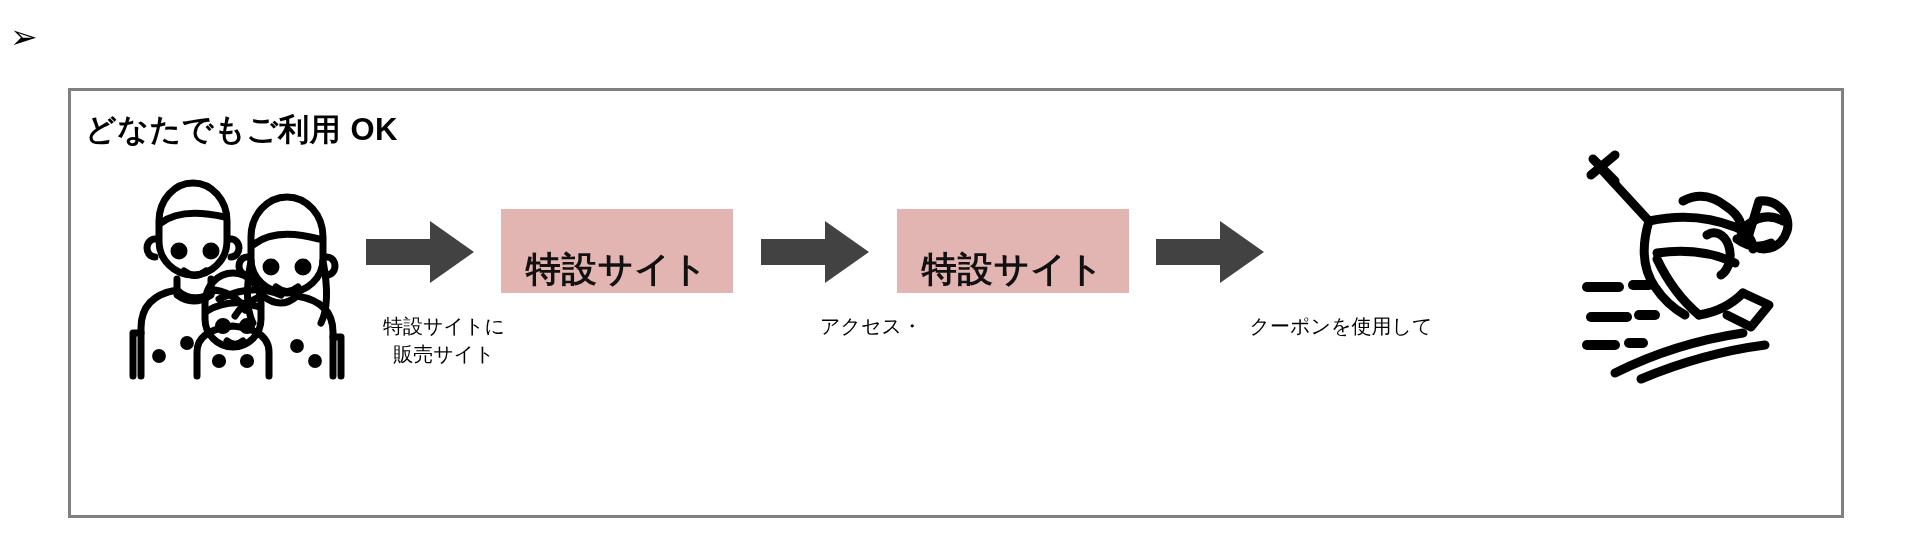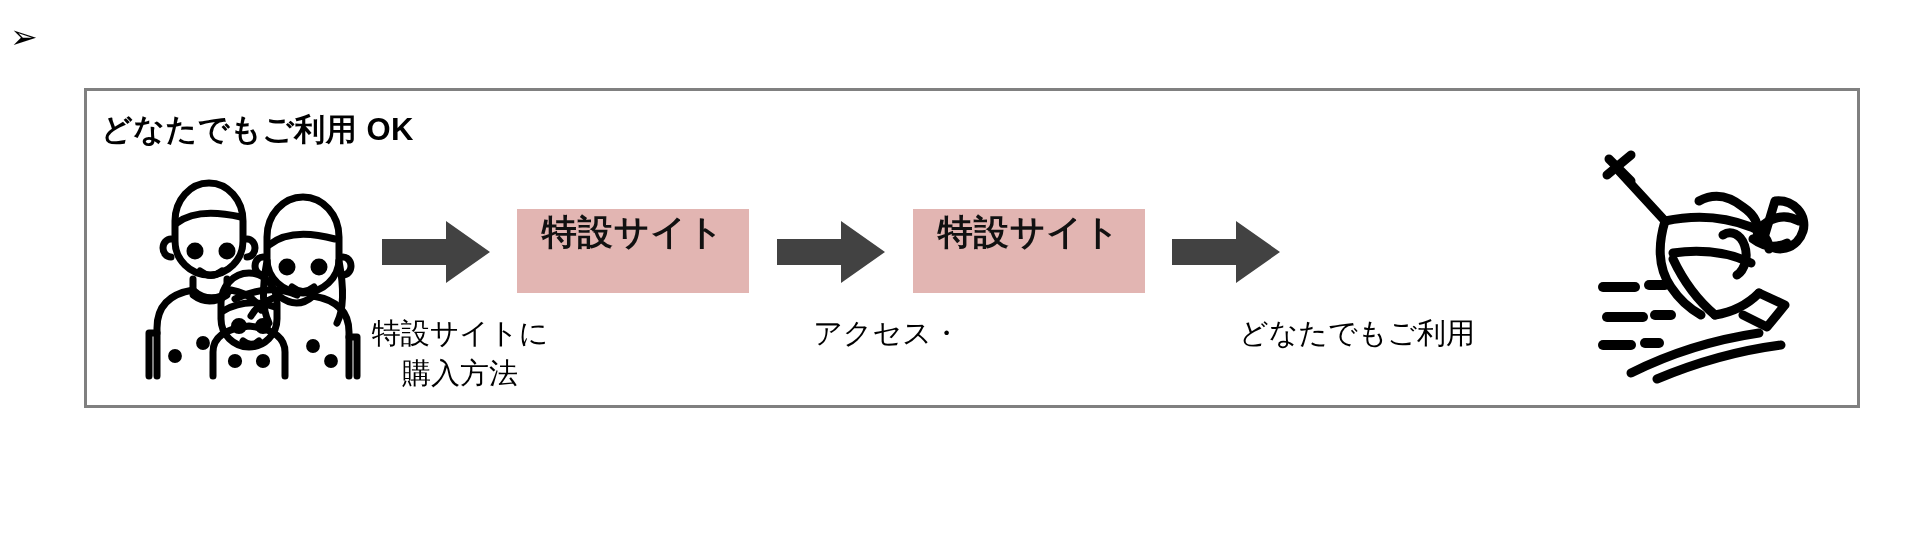--- a/index.html
+++ b/index.html
@@ -34,24 +34,24 @@
     font-size: 33px;
     margin-right: 6px;
     line-height: 1;
     transform: translateY(-1px);
   }
   .headline-text { font-size: 40px; }
 
   
   .panel {
     position: absolute;
-    left: 84px;
+    left: 68px;
     top: 88px;
     width: 1776px;
-    height: 320px;
+    height: 430px;
     border: 3px solid #808080;
     background: #ffffff;
     box-sizing: border-box;
   }
 
   .panel-caption {
     position: absolute;
     left: 14px;
     top: 18px;
     font-size: 31px;
@@ -89,38 +89,38 @@
   .arrow-3 { left: 1085px; }
 
   
   .pill {
     position: absolute;
     top: 118px;
     width: 232px;
     height: 84px;
     background: #e2b5b2;
     display: flex;
-    align-items: flex-start;
+    align-items: flex-end;
     justify-content: center;
   }
   .pill-1 { left: 430px; }
   .pill-2 { left: 826px; }
   .pill-label {
     font-size: 35px;
     font-weight: bold;
     color: #111111;
     letter-spacing: 1px;
     white-space: nowrap;
   }
 
   
   .step-caption {
     position: absolute;
     text-align: center;
-    font-size: 29px;
+    font-size: 20px;
     color: #000000;
     line-height: 1.38;
     white-space: nowrap;
   }
   .cap-1 { left: 248px; top: 222px; width: 250px; }
   .cap-2 { left: 650px; top: 222px; width: 300px; }
   .cap-3 { left: 990px; top: 222px; width: 560px; }
 
   
   .discount {
@@ -260,25 +260,25 @@
         <path d="M46 156 h16" stroke-width="10"></path>
         <path d="M4 188 h36" stroke-width="10"></path>
         <path d="M52 186 h16" stroke-width="10"></path>
         <path d="M0 216 h28" stroke-width="10"></path>
         <path d="M42 214 h14" stroke-width="10"></path>
       </svg>
     </div>
 
     <div class="step-caption cap-1">
       <div>特設サイトに</div>
-      <div>購入方法</div>
+      <div>販売サイト</div>
     </div>
 
     <div class="step-caption cap-2">
       <div>アクセス・</div>
     </div>
 
     <div class="step-caption cap-3">
-      <div>どなたでもご利用</div>
+      <div>クーポンを使用して</div>
     </div>
 
   </div>
 </div>
 
 </body></html>

